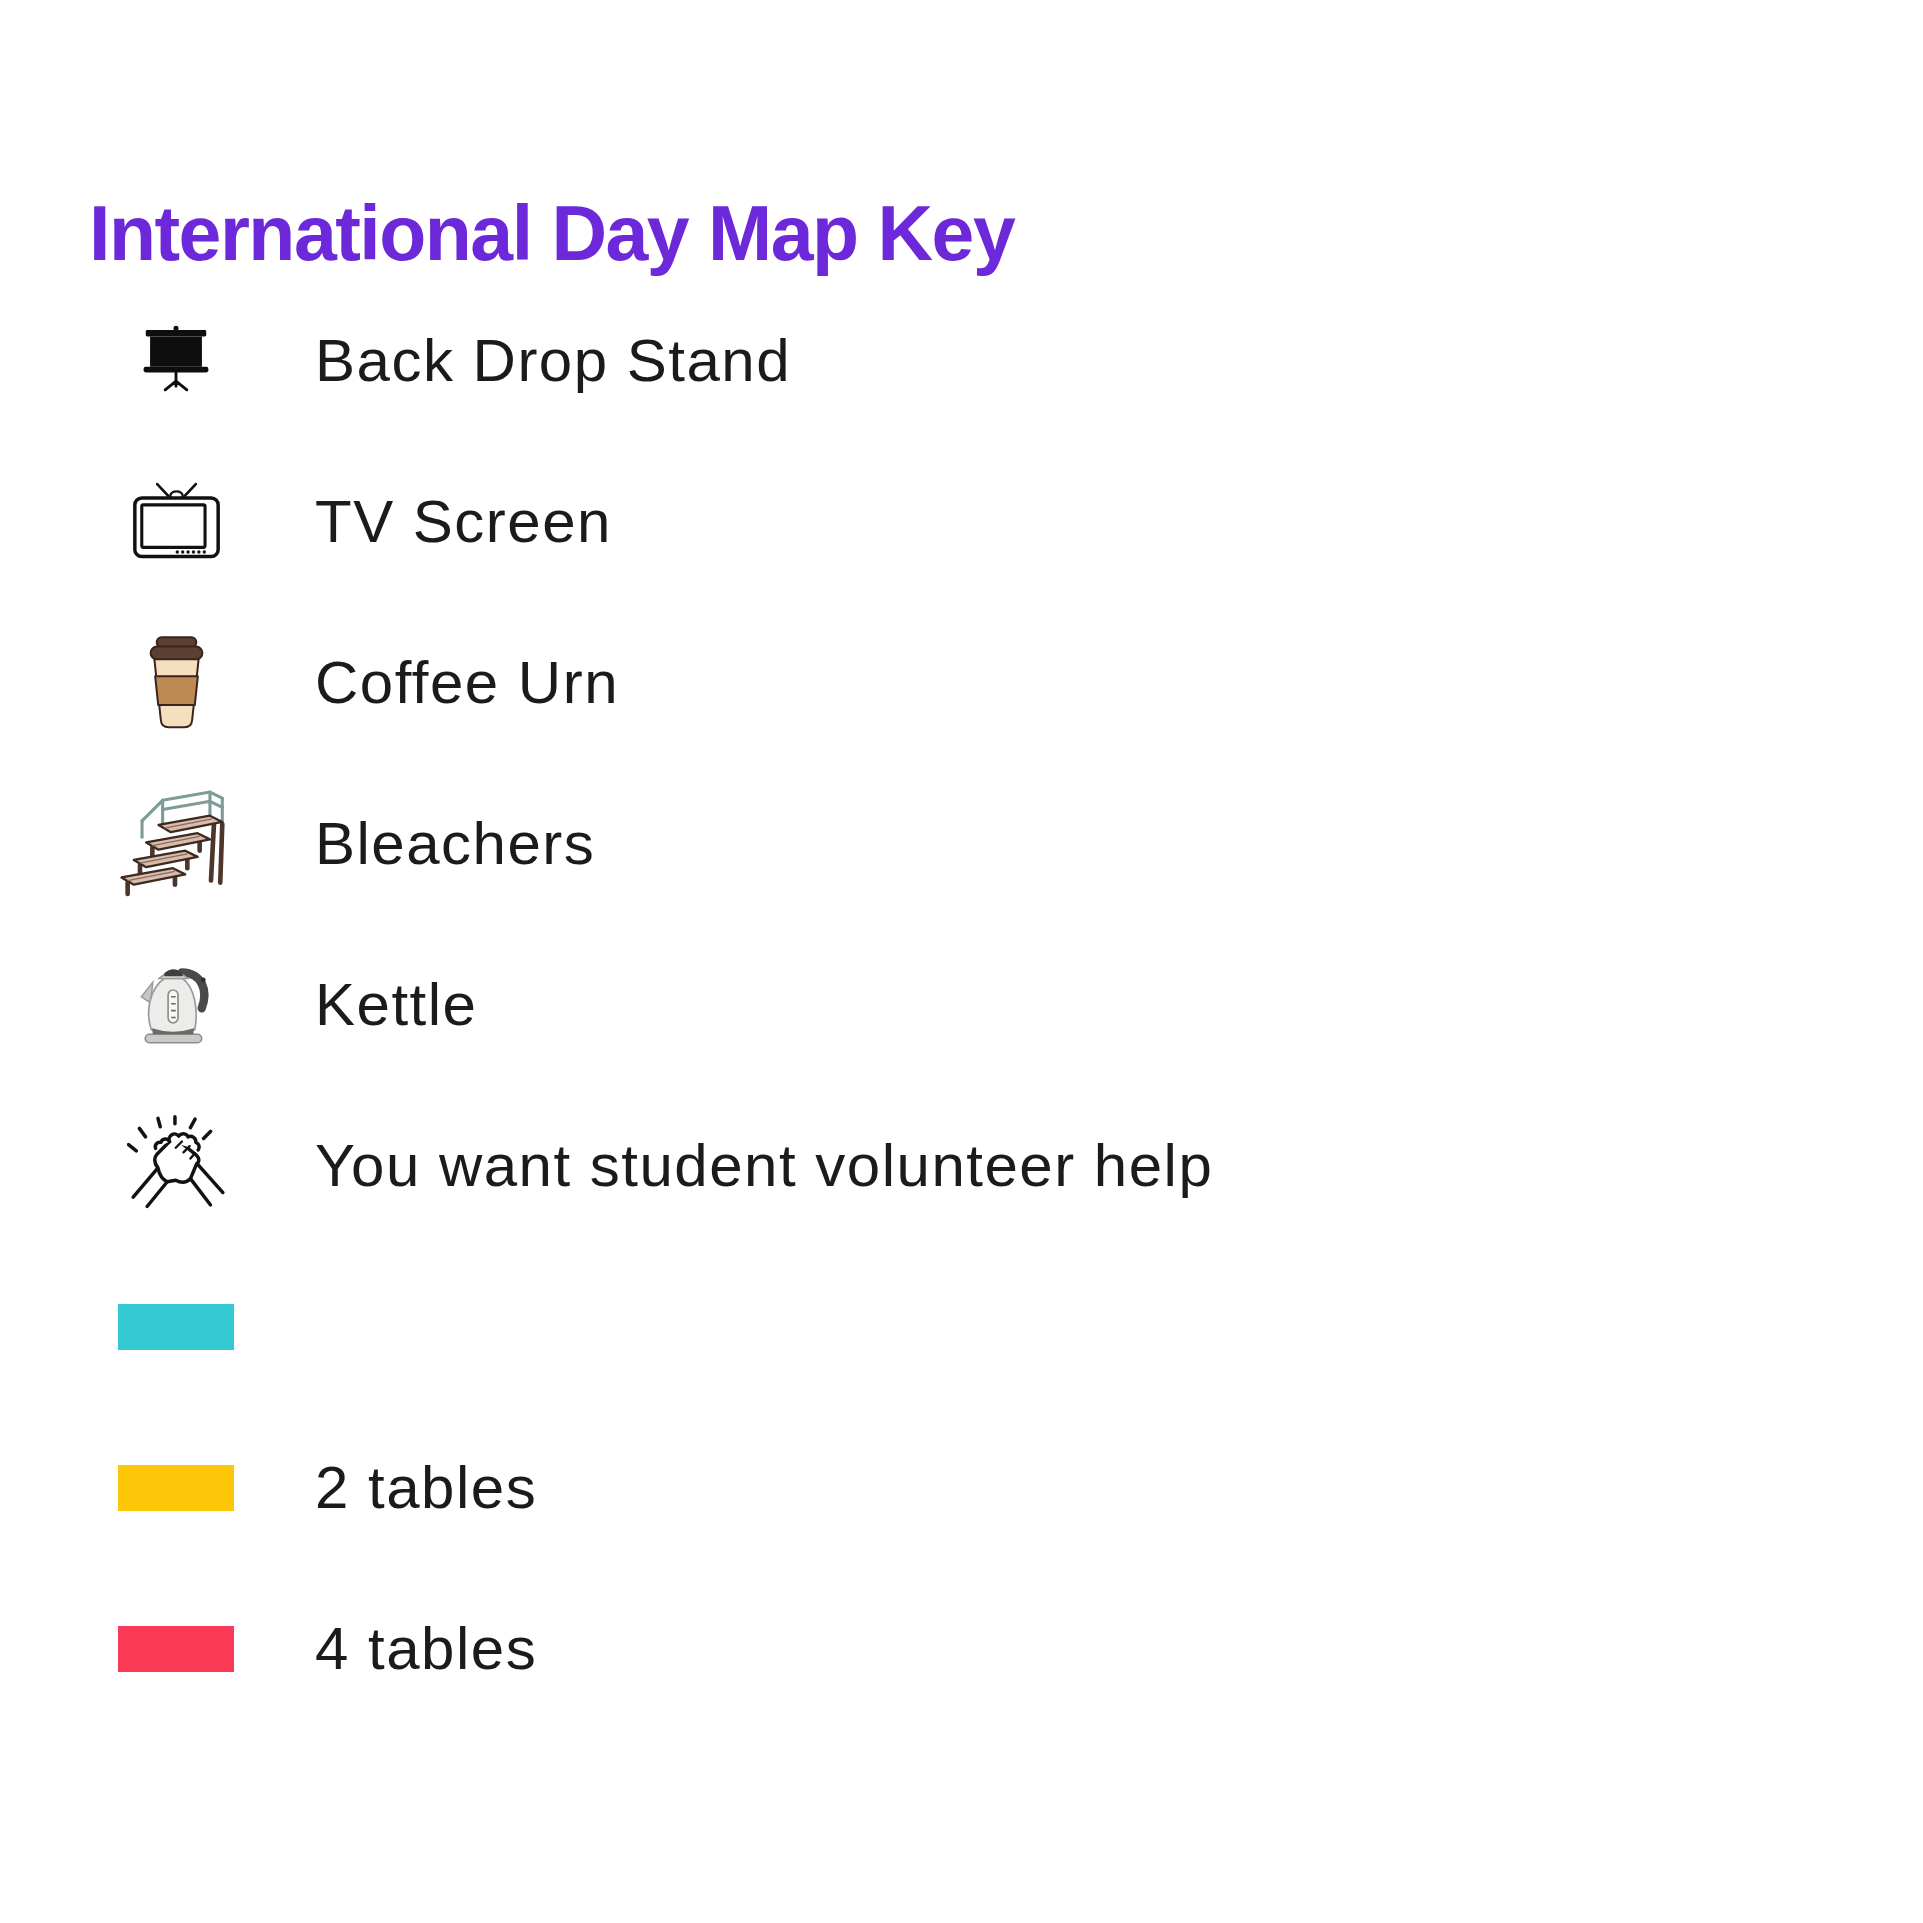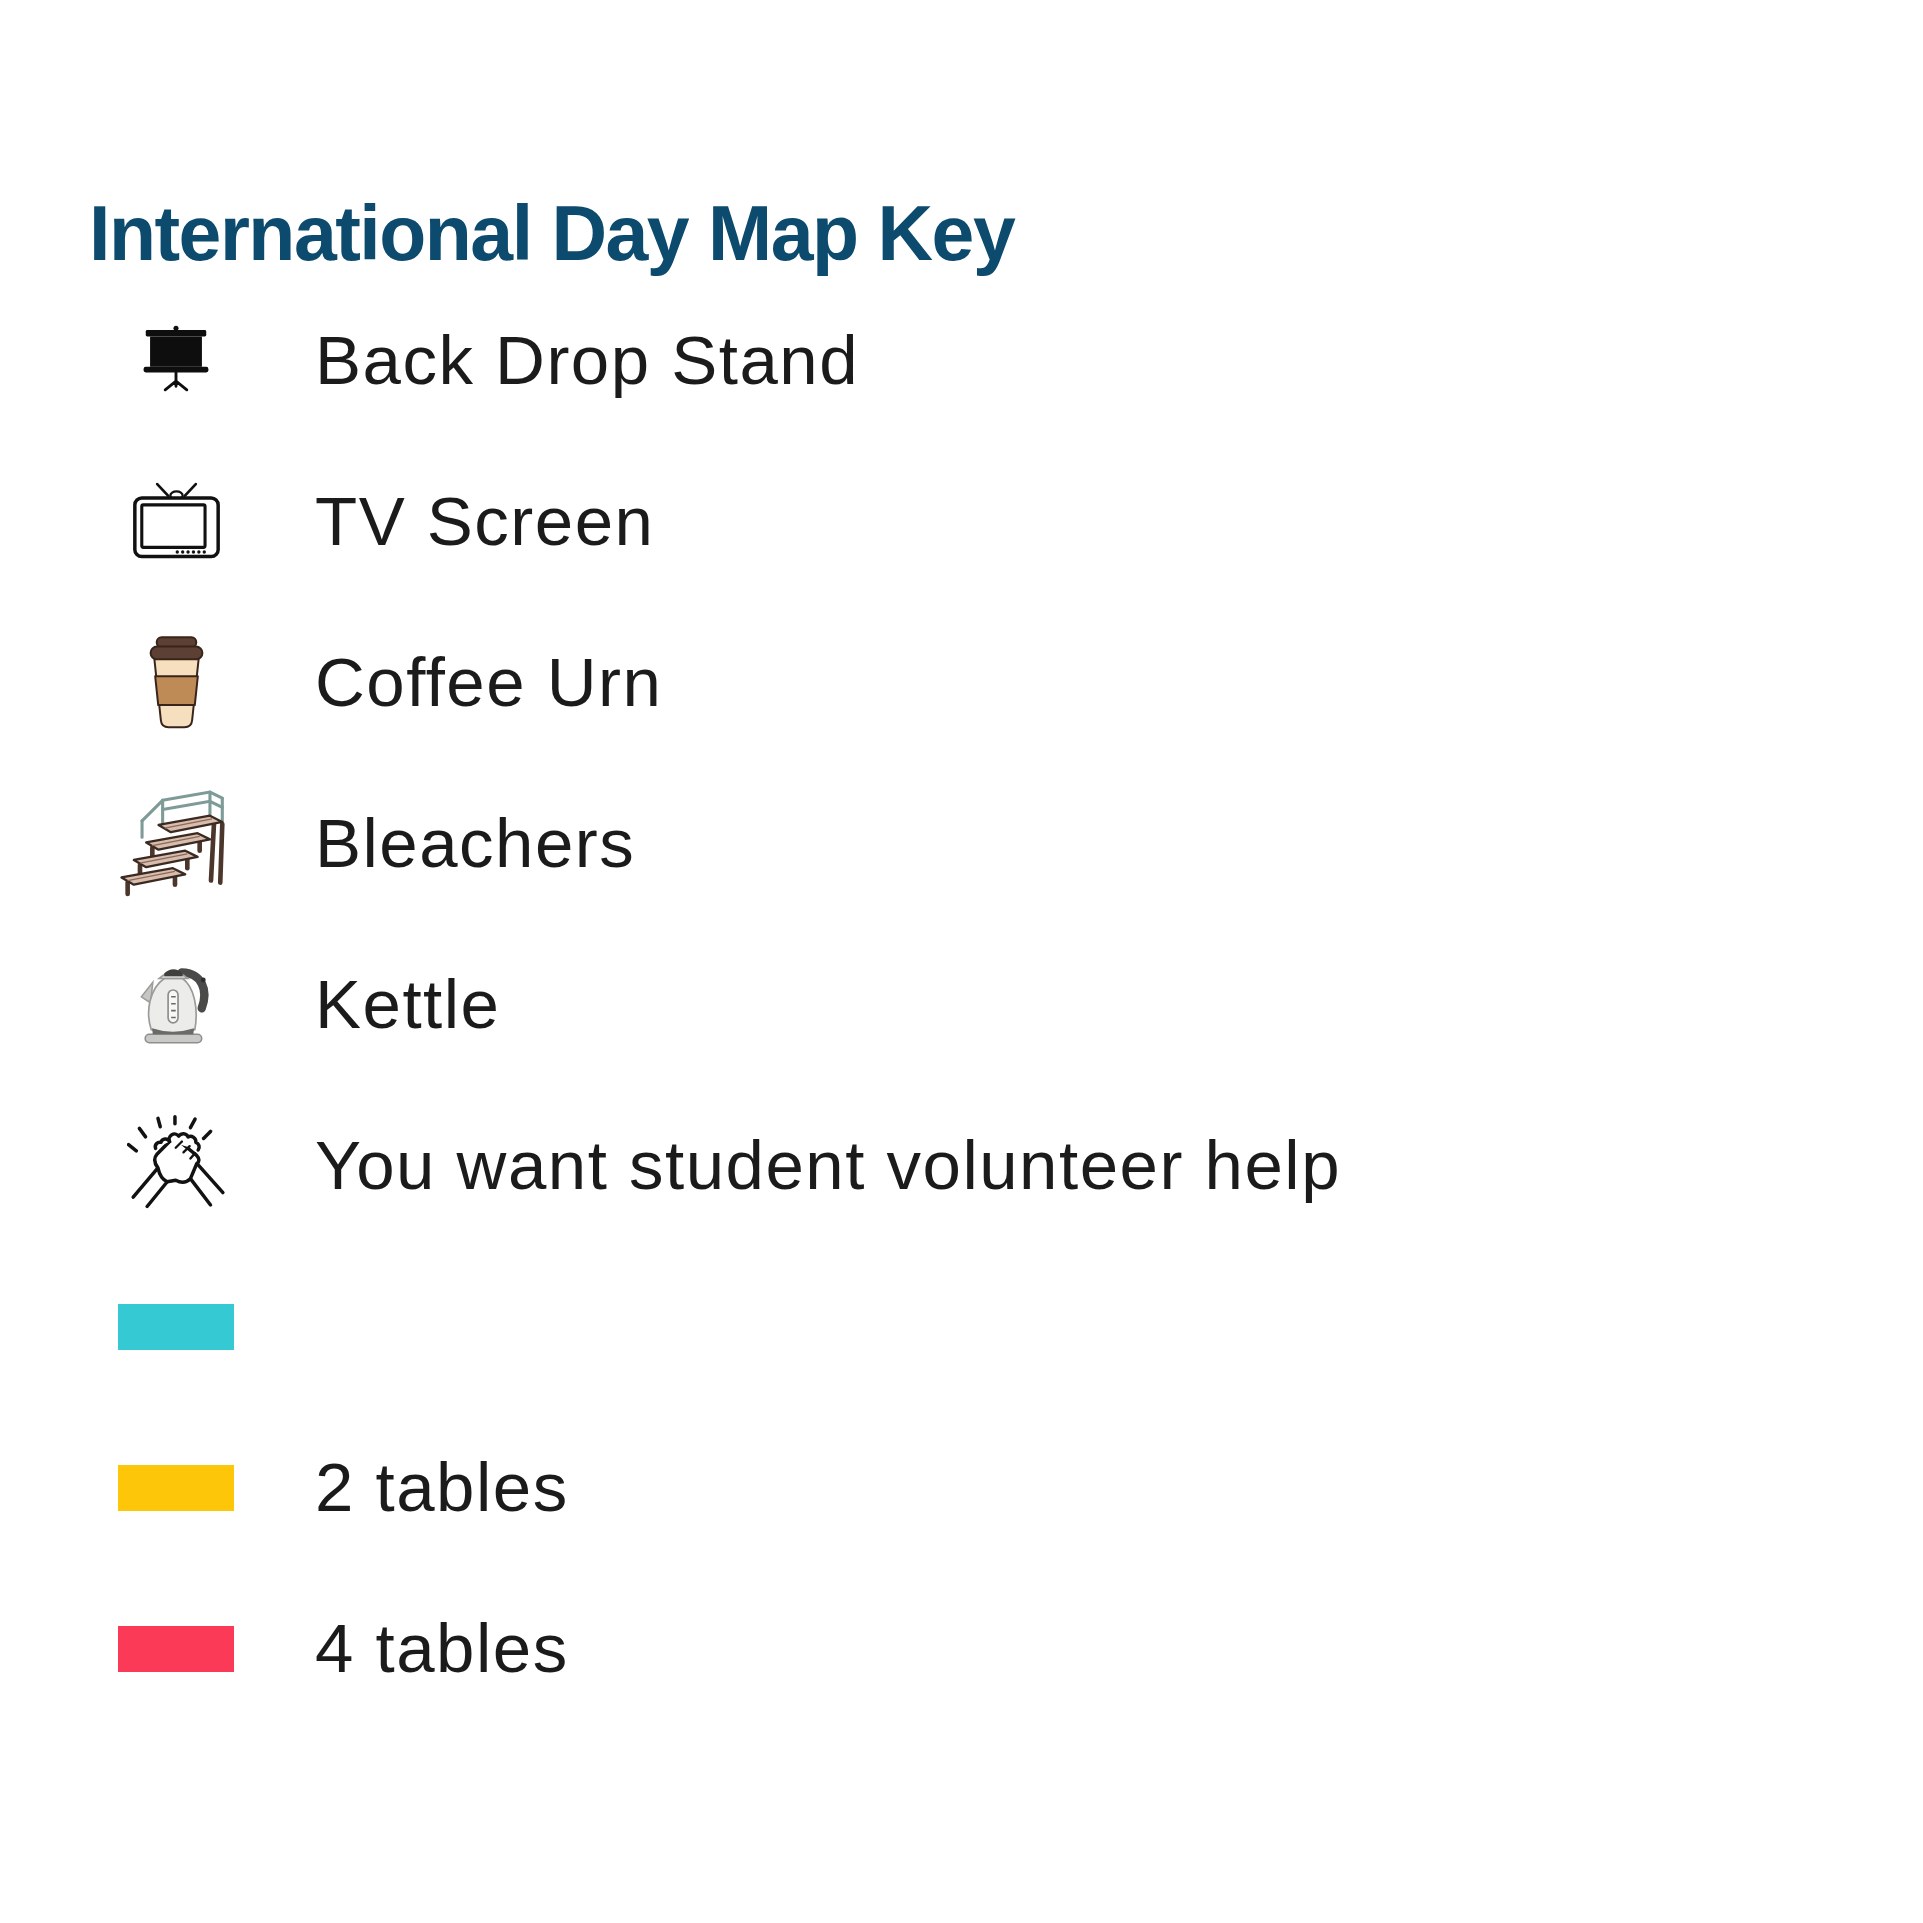--- a/index.html
+++ b/index.html
@@ -13,21 +13,21 @@
     background: #ffffff;
   }
   .title {
     position: absolute;
     left: 89px;
     top: 189px;
     margin: 0;
     font-size: 77px;
     font-weight: 700;
     letter-spacing: -1.5px;
-    color: #0c4a6e;
+    color: #6d28d9;
     white-space: nowrap;
   }
   .rows {
     position: absolute;
     left: 90px;
     top: 280px;
     right: 45px;
   }
   .row {
     height: 161px;
@@ -37,21 +37,21 @@
   .slot {
     flex: none;
     width: 154px;
     margin-left: 9px;
     display: flex;
     align-items: center;
     justify-content: center;
   }
   .label {
     margin-left: 62px;
-    font-size: 69px;
+    font-size: 60px;
     font-weight: 400;
     letter-spacing: 1.5px;
     color: #1b1b1b;
     white-space: nowrap;
   }
   .swatch {
     width: 116px;
     height: 46px;
   }
   svg.icon { display: block; }

